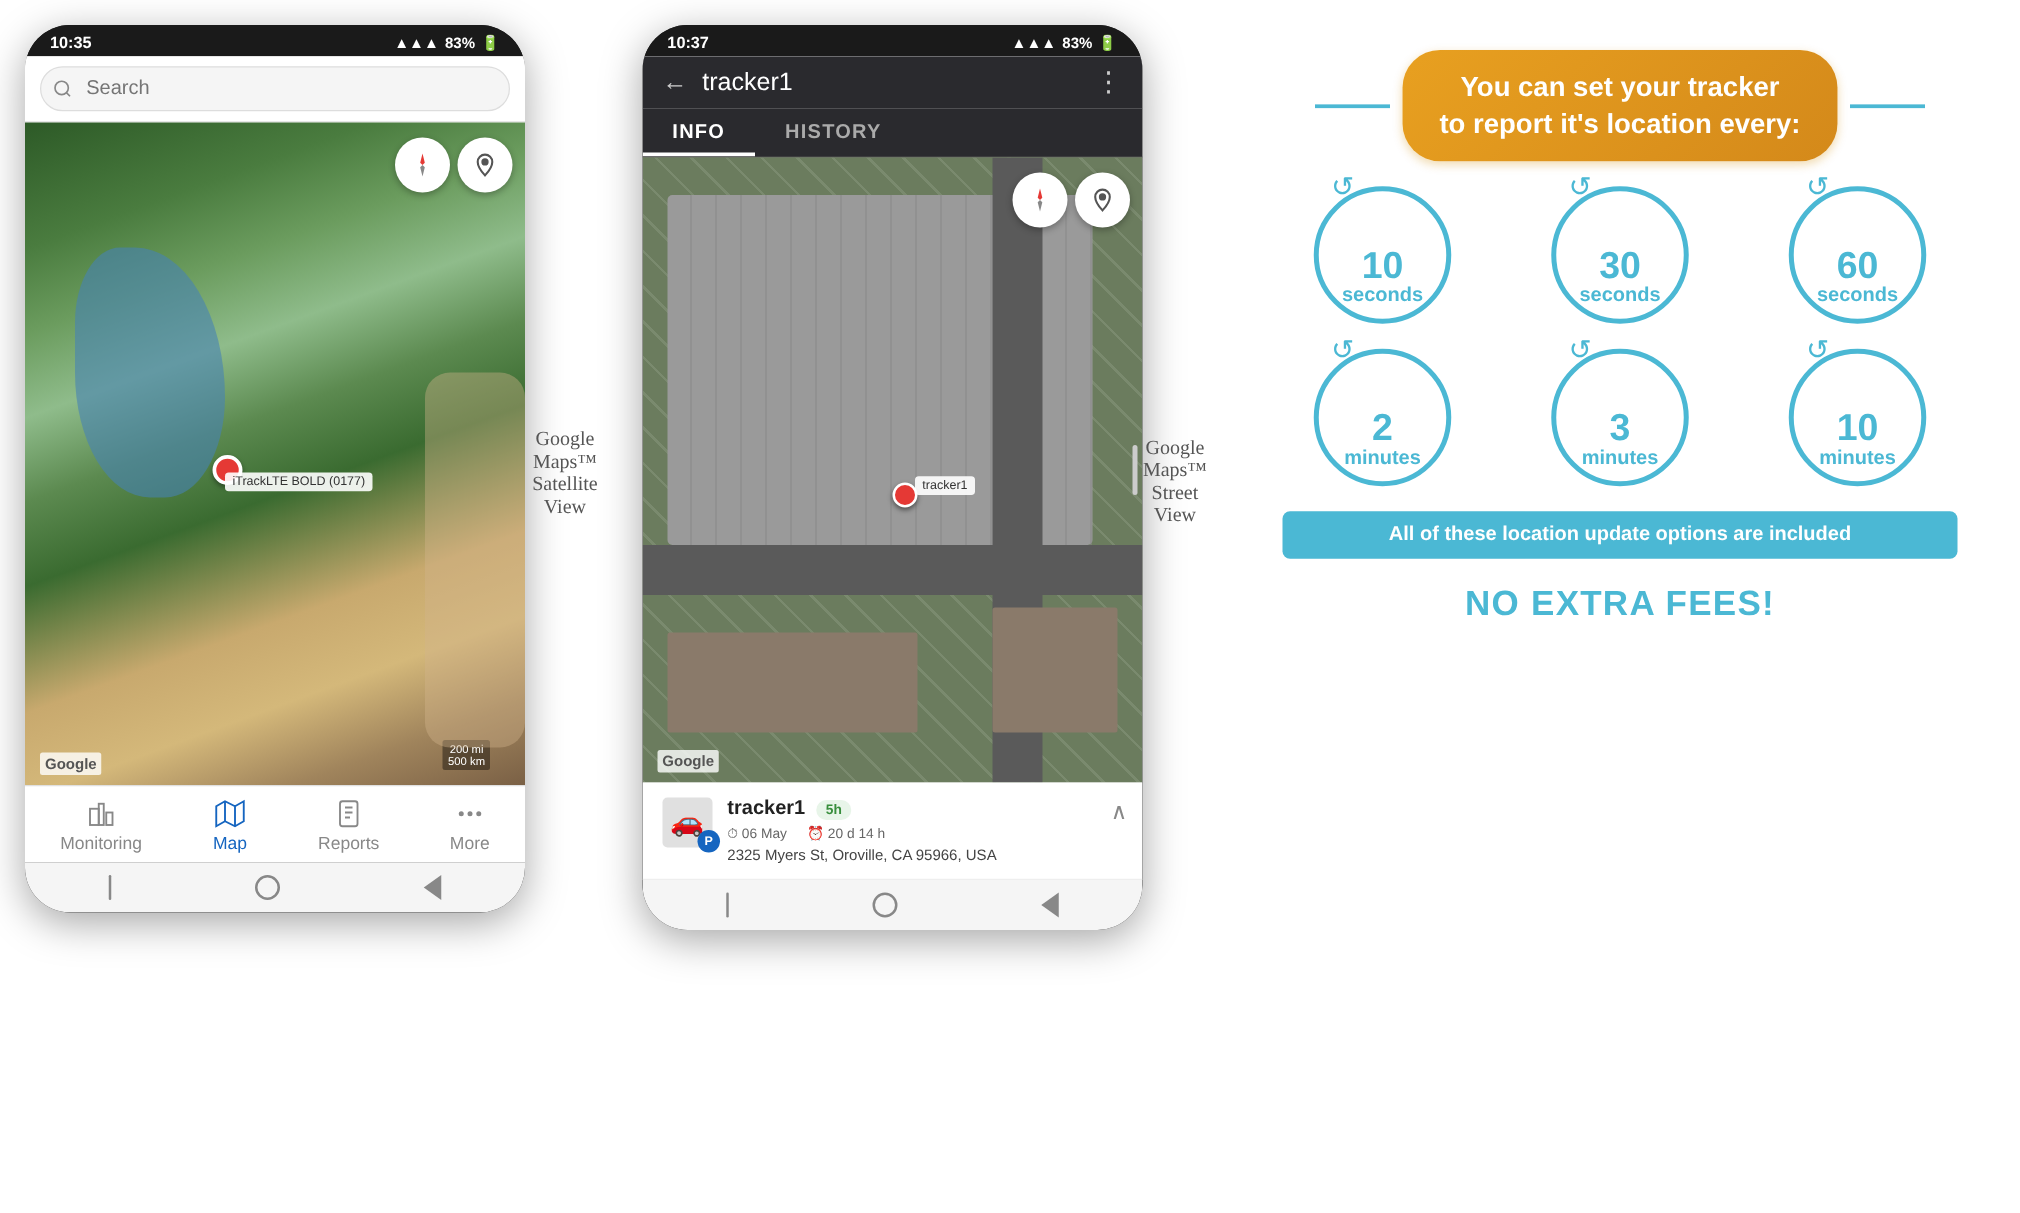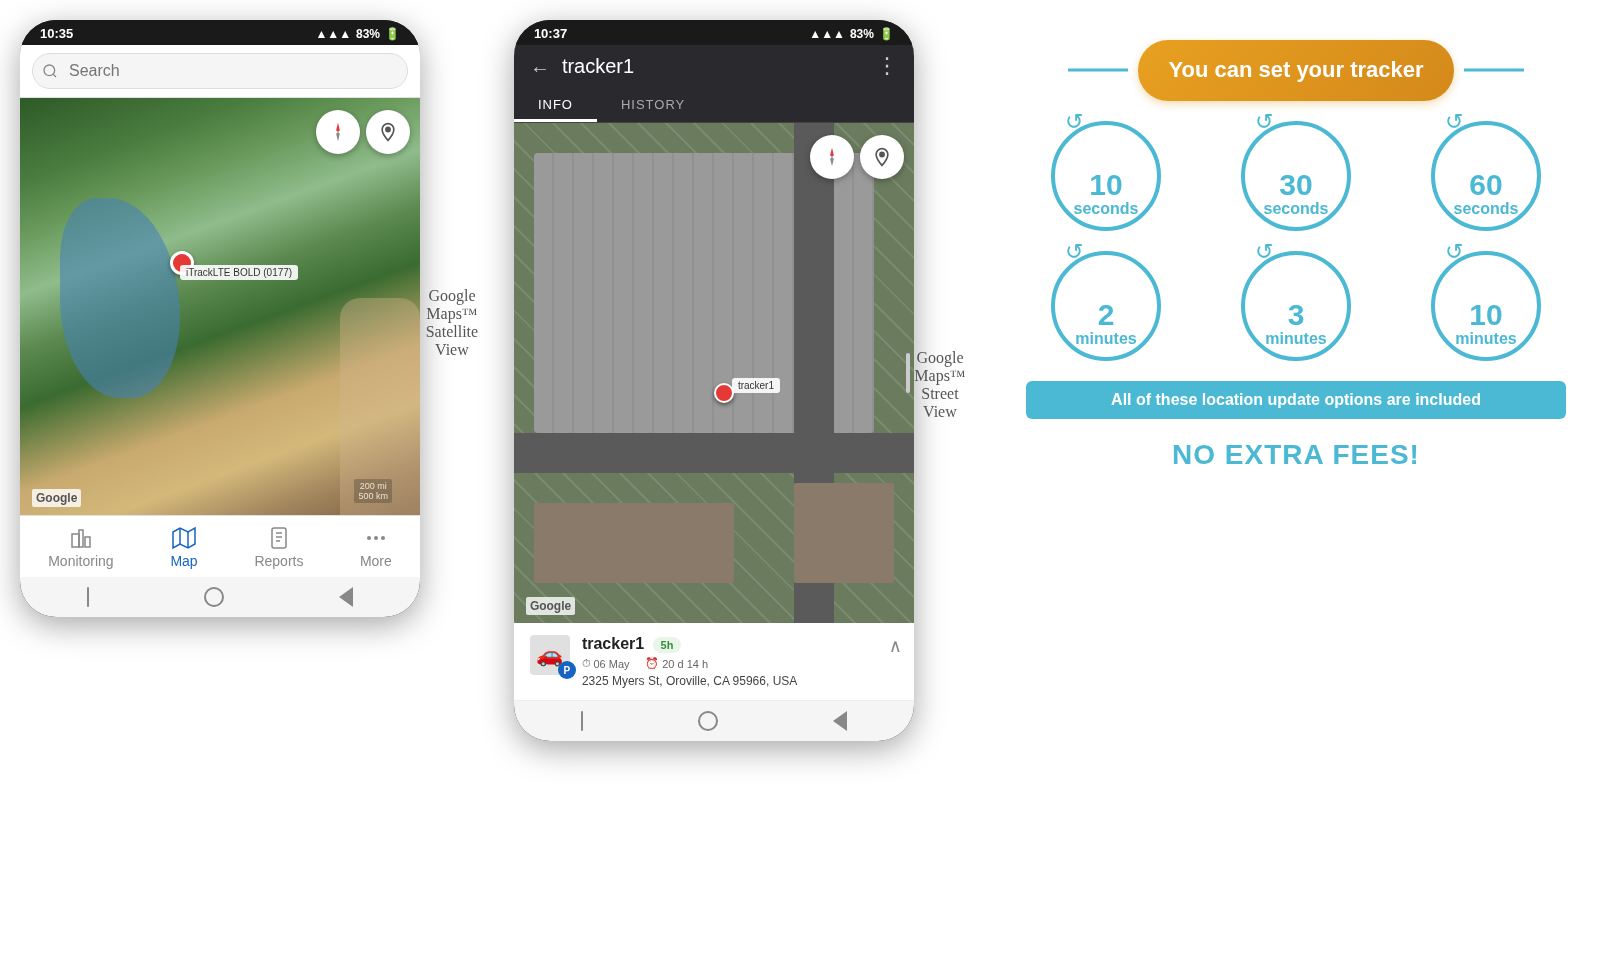--- a/index.html
+++ b/index.html
@@ -80,21 +80,21 @@
 
     .search-icon-wrap svg {
       position: absolute;
       left: 10px;
       top: 50%;
       transform: translateY(-50%);
     }
 
     .map-satellite {
       background: linear-gradient(160deg, #2d5a27 0%, #4a7c3f 15%, #6b9c5e 25%, #8fbc8b 35%, #5c8a50 45%, #3a6b30 55%, #c8a96e 70%, #d4b87a 80%, #a0845c 90%, #7a6045 100%);
-      height: 417px;
+      height: 530px;
       position: relative;
       overflow: hidden;
     }
 
     .map-satellite::before {
       content: '';
       position: absolute;
       left: 40px; top: 100px;
       width: 120px; height: 200px;
       background: rgba(70, 130, 180, 0.6);
@@ -267,25 +267,26 @@
     }
 
     .tabs-bar {
       background: #2a2a2e;
       display: flex;
       border-bottom: 1px solid #444;
     }
 
     .tab-item {
       color: #aaa;
-      font-size: 13px;
+      font-size: 16px;
       letter-spacing: 1px;
       padding: 10px 24px;
       cursor: pointer;
       position: relative;
+      font-weight: bold;
     }
 
     .tab-item.active {
       color: #fff;
     }
 
     .tab-item.active::after {
       content: '';
       position: absolute;
       bottom: 0; left: 0; right: 0;
@@ -798,20 +799,21 @@
       <div class="bottom-circle"></div>
       <div class="bottom-triangle"></div>
     </div>
   </div>
   <div class="caption-text">Google Maps™ Street View</div>
 </div>
 
 <div class="infographic-panel">
   <div class="info-header">
     <span>You can set your tracker</span><br>
+    <span>to report it's location every:</span>
   </div>
 
   <div class="circles-grid">
 
     <div class="circle-item">
       <div class="circle-ring">
         <span class="circle-number">10</span>
         <span class="circle-unit">seconds</span>
       </div>
     </div>

